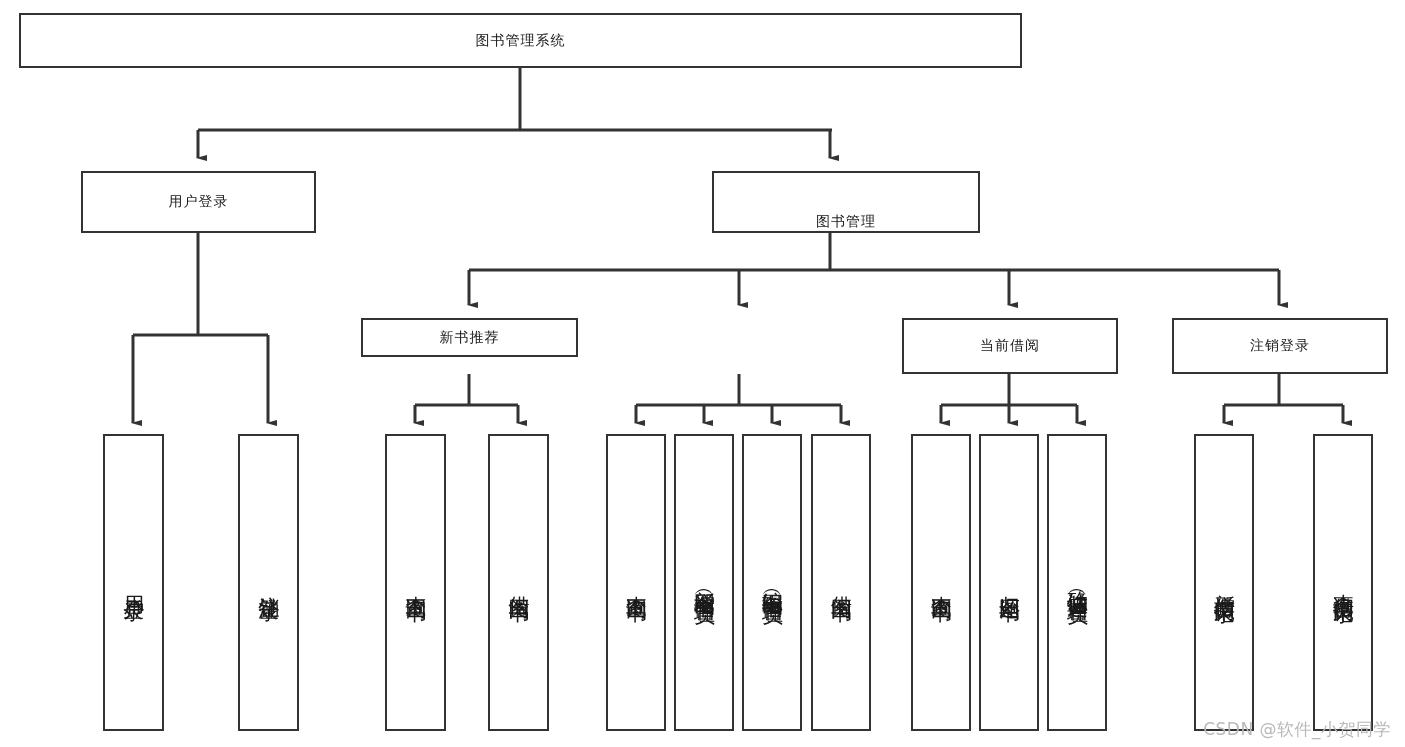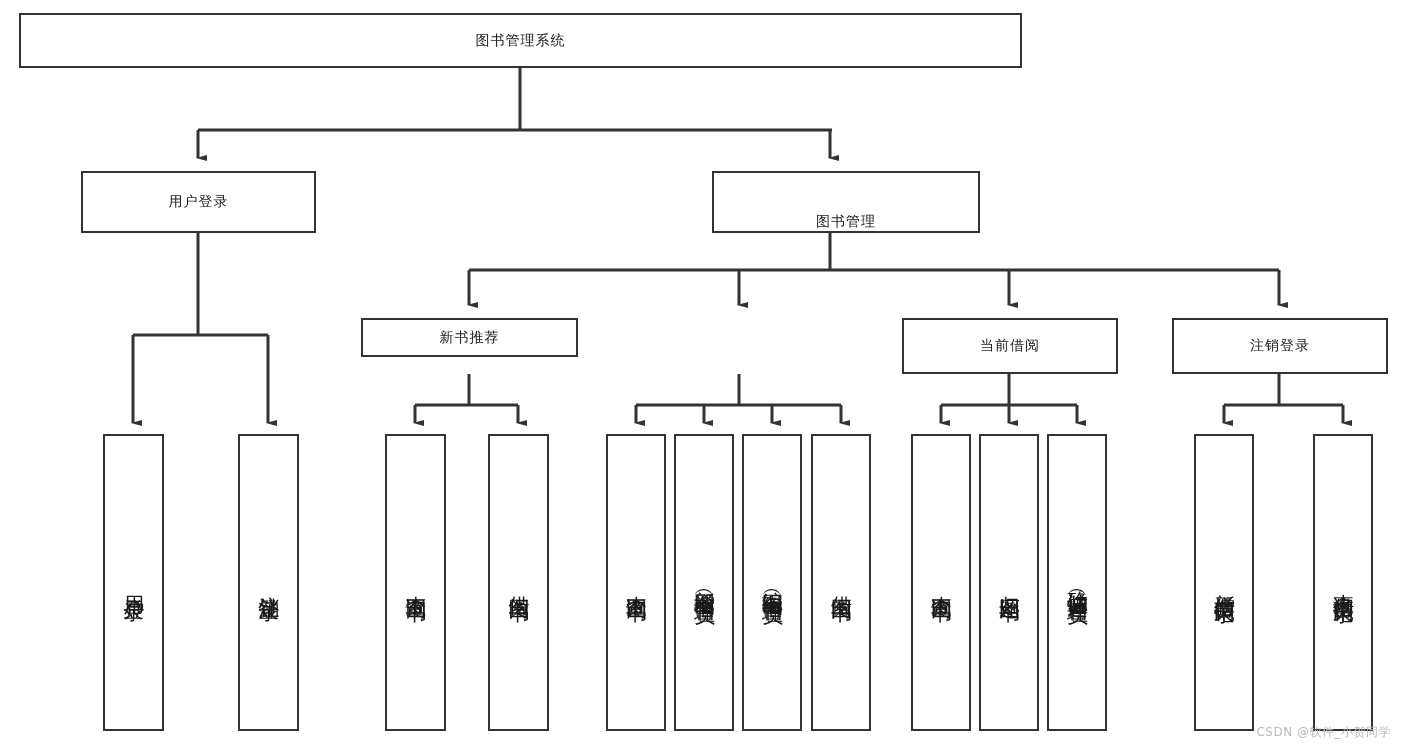--- a/index.html
+++ b/index.html
@@ -49,21 +49,21 @@
   }
   .node.v .lbl {
     writing-mode: vertical-rl;
     text-orientation: upright;
     white-space: nowrap;
   }
   .watermark {
     position: absolute;
     right: 14px;
     bottom: 6px;
-    font-size: 12px;
+    font-size: 17px;
     color: #b9b9b9;
     letter-spacing: 0.5px;
     white-space: nowrap;
   }
 </style>
 </head>
 <body>
 
 <div id="canvas">
 

